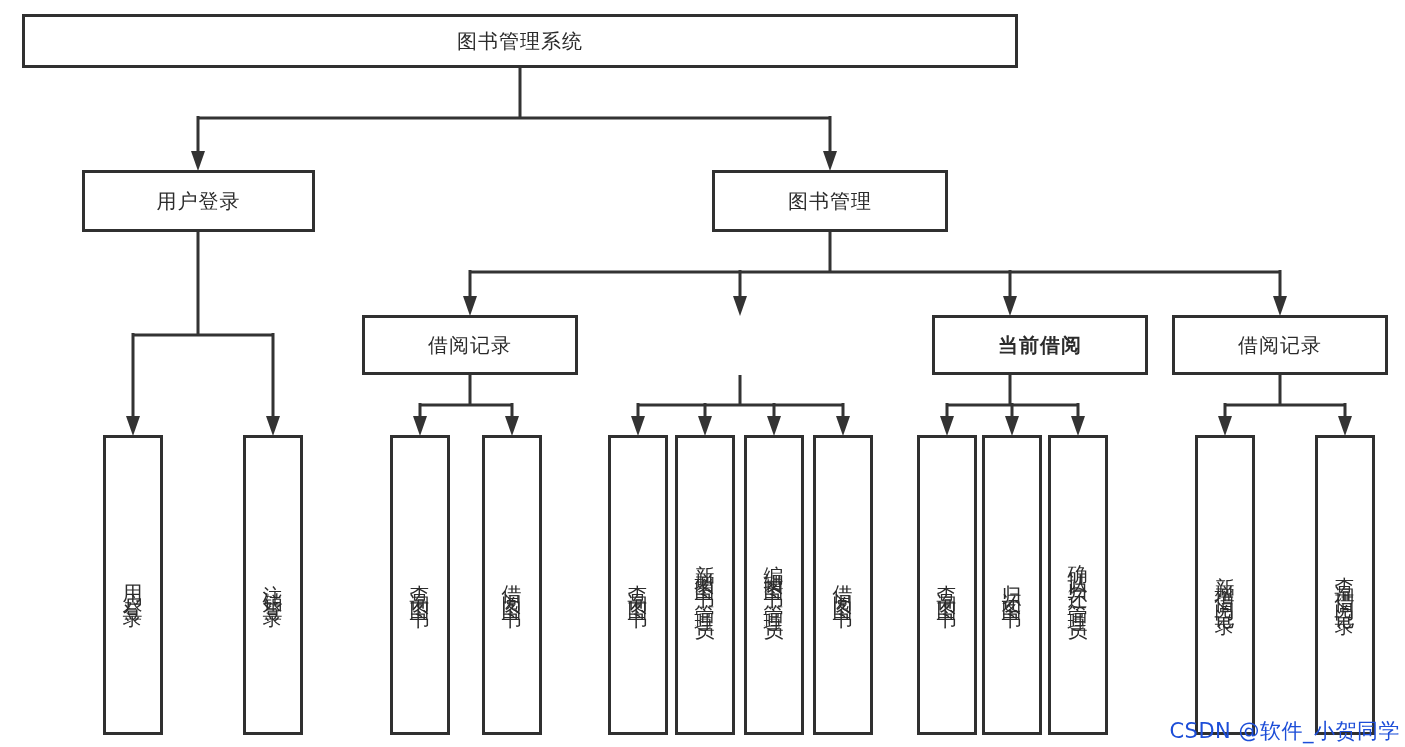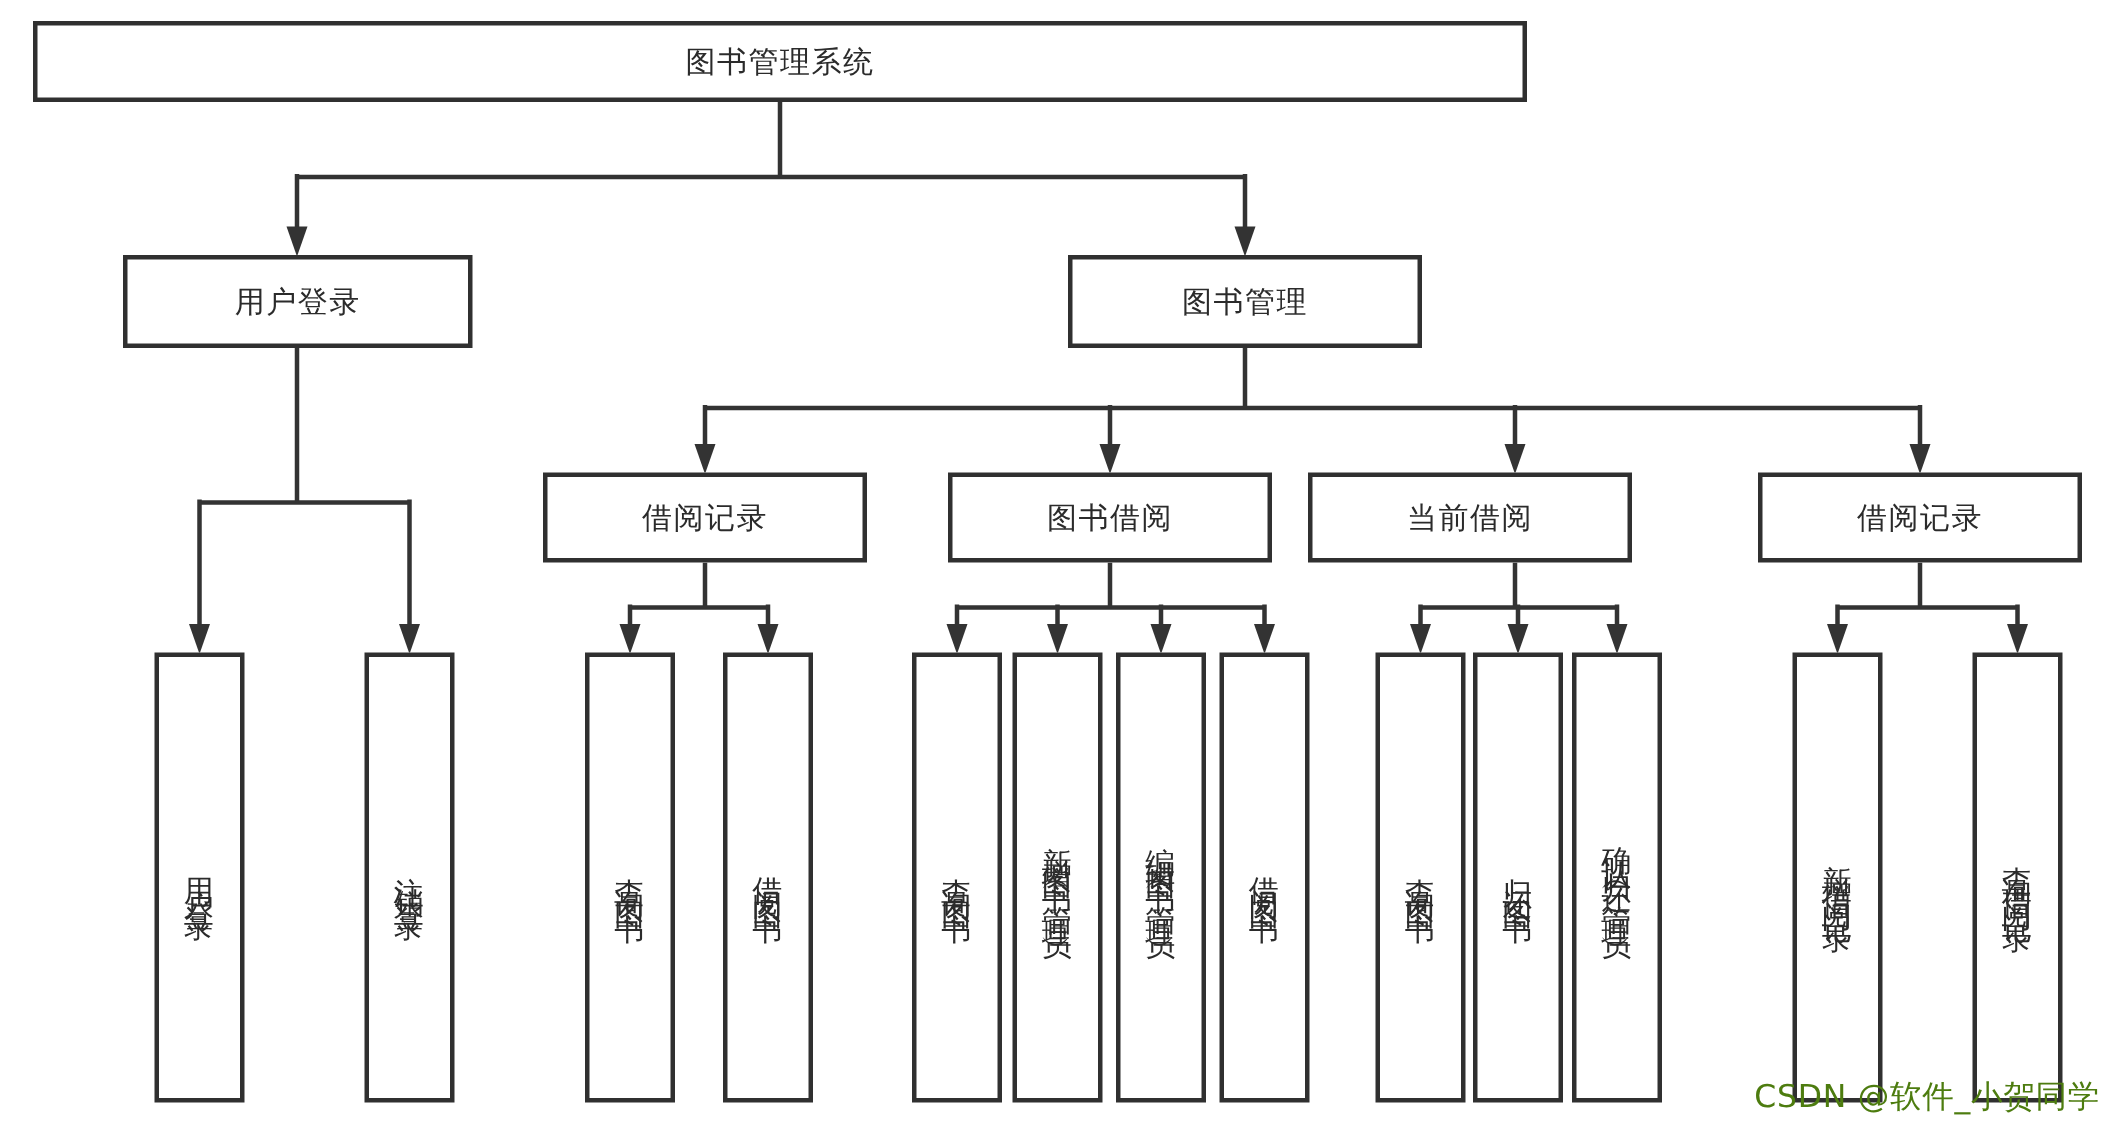--- a/index.html
+++ b/index.html
@@ -57,21 +57,21 @@
     font-size: 20px;
     letter-spacing: 8px;
     line-height: 1;
     white-space: nowrap;
   }
   .watermark {
     position: absolute;
     top: 717px;
     right: 5px;
     font-size: 21px;
-    color: #4d7c0f;
+    color: #1d4ed8;
     letter-spacing: 0.5px;
     white-space: nowrap;
     pointer-events: none;
   }
 </style>
 </head>
 <body>
 
 <div class="stage">
 
@@ -122,24 +122,21 @@
   <div class="node" style="left:82px; top:170px; width:233px; height:62px;">
     <span class="lbl">用户登录</span>
   </div>
   <div class="node" style="left:712px; top:170px; width:236px; height:62px;text-align:center;">
     <span class="lbl">图书管理</span>
   </div>
 
   <div class="node" style="left:362px; top:315px; width:216px; height:60px;">
     <span class="lbl">借阅记录</span>
   </div>
-  <div class="node" style="left:632px; top:315px; width:216px; height:60px;">
-    <span class="lbl">图书借阅</span>
-  </div>
-  <div class="node" style="left:872px; top:315px; width:216px; height:60px;">
+  <div class="node" style="left:932px; top:315px; width:216px; height:60px;font-weight:bold;">
     <span class="lbl">当前借阅</span>
   </div>
   <div class="node" style="left:1172px; top:315px; width:216px; height:60px;">
     <span class="lbl">借阅记录</span>
   </div>
 
   <div class="leaf" style="left:103px;">
     <span class="vlbl">用户登录</span>
   </div>
   <div class="leaf" style="left:243px;">

